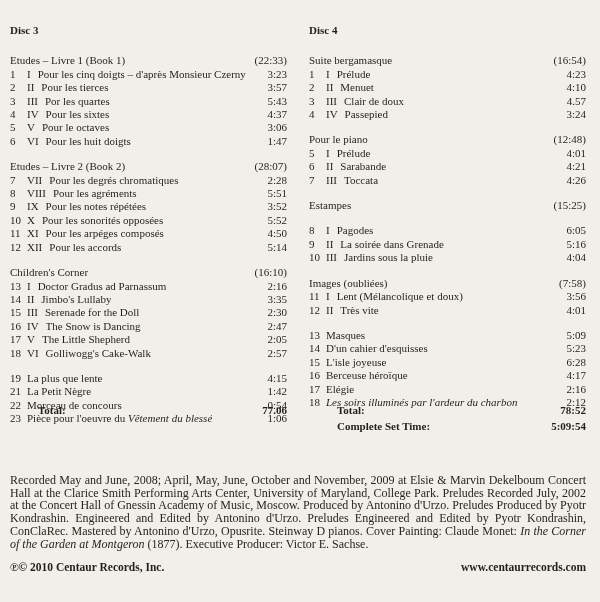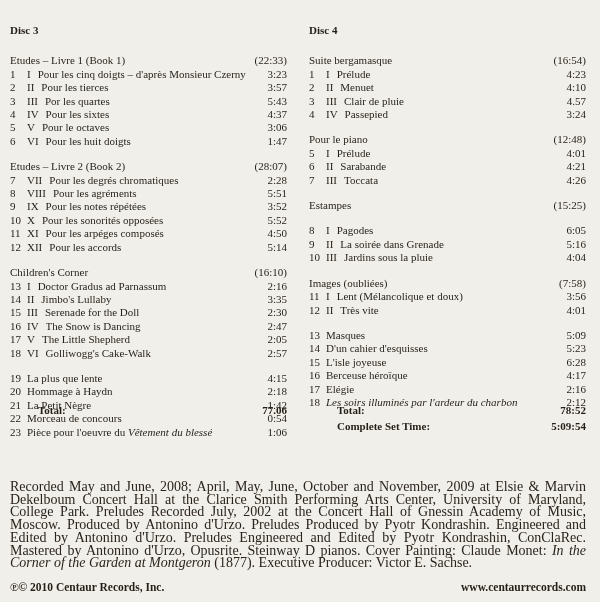--- a/index.html
+++ b/index.html
@@ -22,22 +22,21 @@
   .track-row{display:flex;white-space:nowrap;}
   .tn{flex:none;width:17px;}
   .tr{flex:none;margin-right:7px;}
   .tt{overflow:hidden;}
   .time{margin-left:auto;padding-left:6px;}
   .totals{position:absolute;top:380px;left:0;right:0;}
   .total-row{display:flex;font-weight:bold;padding-left:28px;}
   .total-row + .total-row{margin-top:3px;}
   .total-value{margin-left:auto;}
   .credits{
-    margin-top:7px;
-    font-size:14px;line-height:12.7px;
+    font-size:12px;line-height:12.7px;
     text-align:justify;
     color:#2a241d;
   }
   .bottom-row{
     margin-top:11px;
     display:flex;justify-content:space-between;align-items:baseline;
     font-size:11.5px;font-weight:bold;
   }
 </style>
 </head>
@@ -176,25 +175,20 @@
               <span class="time">2:57</span>
             </div>
           </div>
           <div class="section">
             <div class="track-row">
               <span class="tn">19</span>
               <span class="tt">La plus que lente</span>
               <span class="time">4:15</span>
             </div>
             <div class="track-row">
-              <span class="tn">20</span>
-              <span class="tt">Hommage à Haydn</span>
-              <span class="time">2:18</span>
-            </div>
-            <div class="track-row">
               <span class="tn">21</span>
               <span class="tt">La Petit Nègre</span>
               <span class="time">1:42</span>
             </div>
             <div class="track-row">
               <span class="tn">22</span>
               <span class="tt">Morceau de concours</span>
               <span class="time">0:54</span>
             </div>
             <div class="track-row">
@@ -228,21 +222,21 @@
             </div>
             <div class="track-row">
               <span class="tn">2</span>
               <span class="tr">II</span>
               <span class="tt">Menuet</span>
               <span class="time">4:10</span>
             </div>
             <div class="track-row">
               <span class="tn">3</span>
               <span class="tr">III</span>
-              <span class="tt">Clair de pluie</span>
+              <span class="tt">Clair de doux</span>
               <span class="time">4.57</span>
             </div>
             <div class="track-row">
               <span class="tn">4</span>
               <span class="tr">IV</span>
               <span class="tt">Passepied</span>
               <span class="time">3:24</span>
             </div>
           </div>
           <div class="section">

